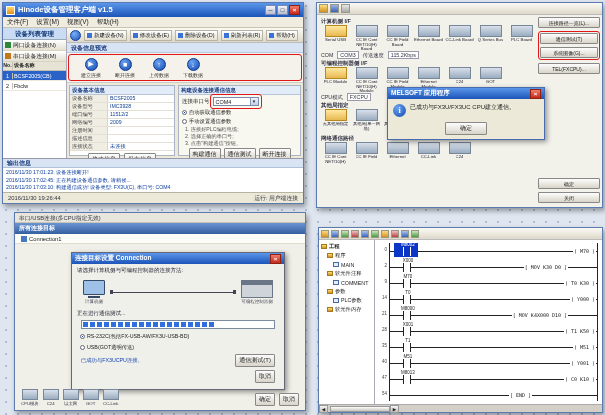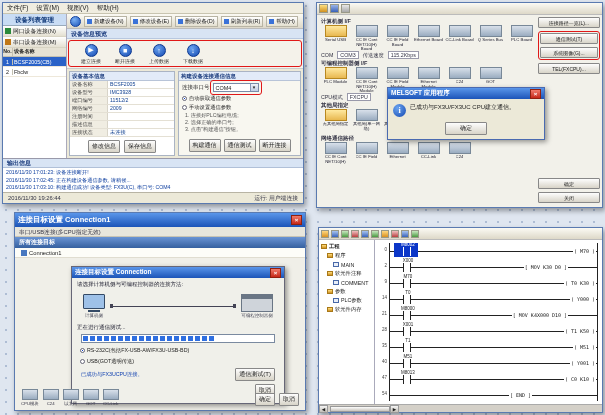--- a/index.html
+++ b/index.html
@@ -182,20 +182,29 @@
   .hscroll { height:8px; background:#d4d0c8; border-top:1px solid #aaa; display:flex; align-items:center; }
   .sarr { width:9px; height:8px; font-size:4.5px; line-height:8px; text-align:center; background:linear-gradient(#f4f4f4,#c4c0b8); border:1px solid #999; }
   .sthumb { width:60px; height:6px; margin-left:2px; background:linear-gradient(#fdfdfd,#c8c4bc); border:1px solid #999; }
 </style>
 </head>
 <body>
 
 <div class="desktop">
 
   <div class="window win1">
+    <div class="tbar">
+      <span class="appico"></span>
+      <span>Hinode设备管理客户端 v1.5</span>
+      <span class="ctrl">
+        <span class="wbtn">─</span>
+        <span class="wbtn">□</span>
+        <span class="wbtn close">×</span>
+      </span>
+    </div>
     <div class="menubar">
       <span>文件(F)</span>
       <span>设置(M)</span>
       <span>视图(V)</span>
       <span>帮助(H)</span>
     </div>
     <div class="w1body">
       <div class="w1side">
         <div class="w1side-h">设备列表管理</div>
         <div class="grp">
@@ -492,26 +501,20 @@
         <span class="infoico">i</span>
         <span class="mmsg">已成功与FX3U/FX3UC CPU建立通信。</span>
       </div>
       <div class="mok">
         <span class="btn">确定</span>
       </div>
     </div>
   </div>
 
   <div class="window win3">
-    <div class="tbar">
-      <span>连接目标设置 Connection1</span>
-      <span class="ctrl">
-          <span class="wbtn close">×</span>
-        </span>
-    </div>
     <div class="w3sub">串口/USB连接(多CPU指定无效)</div>
     <div class="w3band">所有连接目标</div>
     <div class="w3item">
       <span class="gico" style="background:#4878c0;"></span>
       <span>Connection1</span>
     </div>
     <div class="w3main">
       <div class="wizard">
         <div class="tbar">
           <span>连接目标设置 Connection</span>

